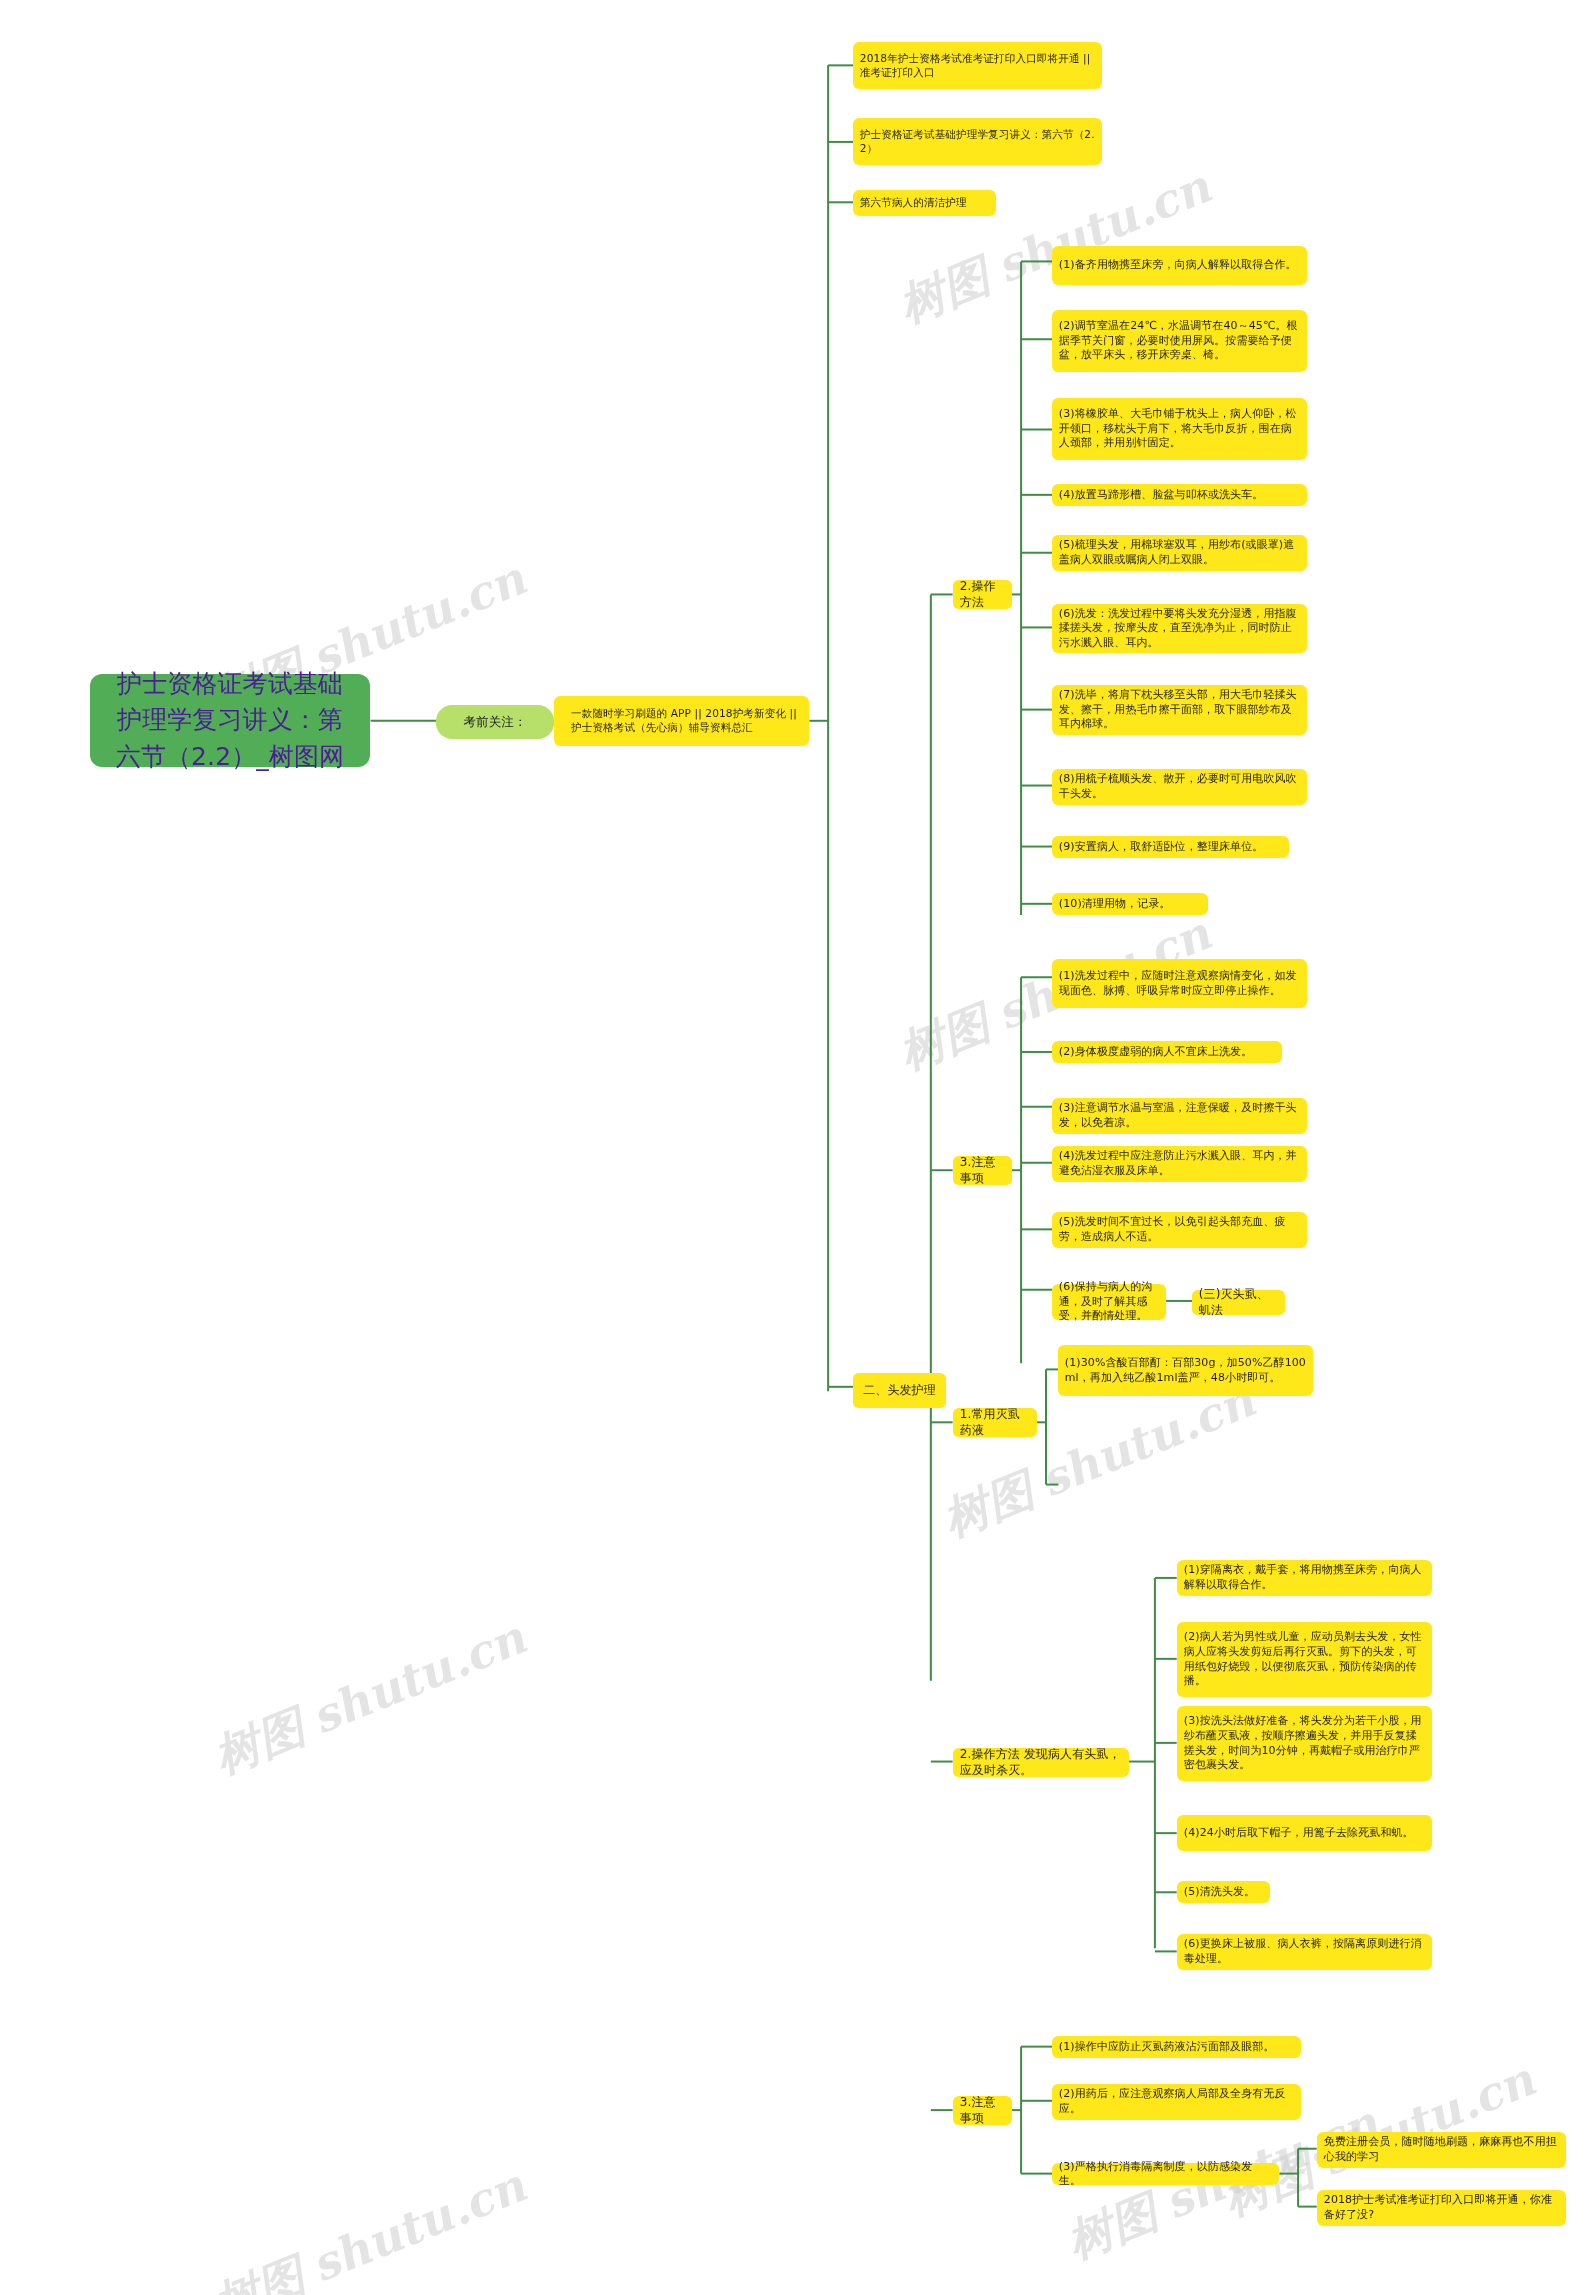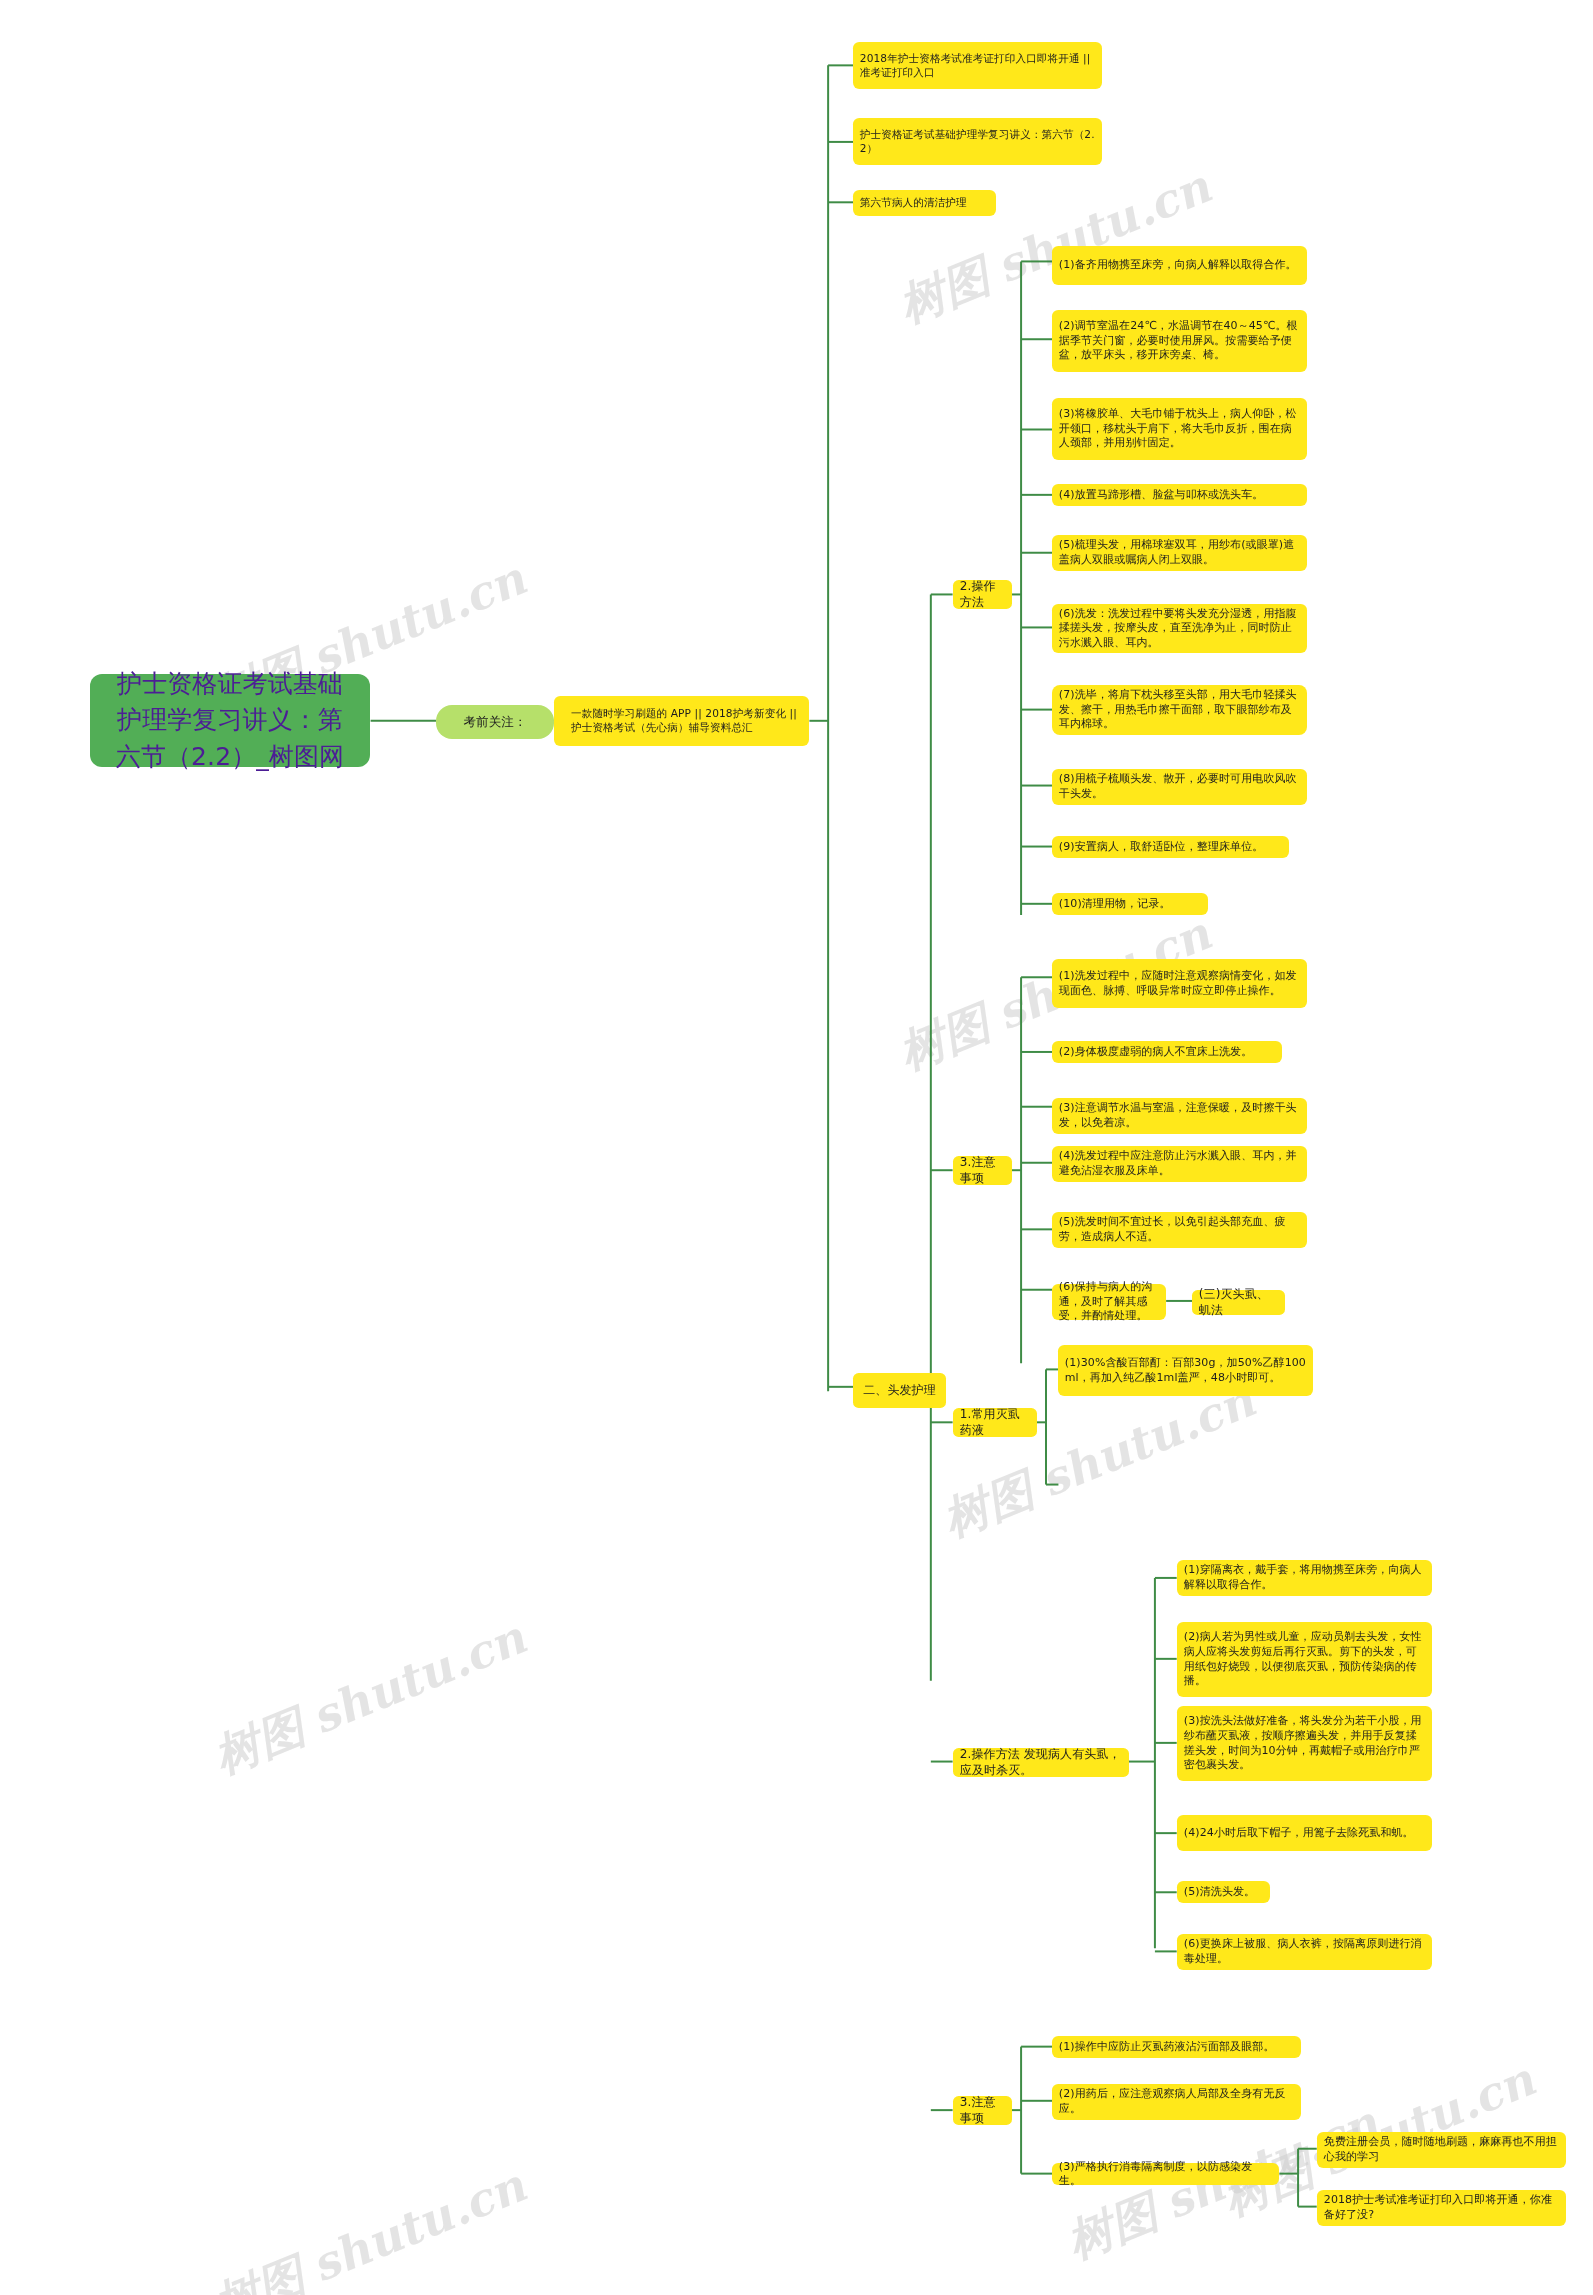--- a/index.html
+++ b/index.html
@@ -209,21 +209,21 @@
   </div>
   <div class="node n-yellow" style="left:1052px;top:484px;width:255px;height:22.4px;">
     <span>(4)放置马蹄形槽、脸盆与叩杯或洗头车。</span>
   </div>
   <div class="node n-yellow" style="left:1052px;top:535px;width:255px;height:36px;">
     <span>(5)梳理头发，用棉球塞双耳，用纱布(或眼罩)遮盖病人双眼或嘱病人闭上双眼。</span>
   </div>
   <div class="node n-yellow" style="left:1052px;top:604px;width:255px;height:49px;">
     <span>(6)洗发：洗发过程中要将头发充分湿透，用指腹揉搓头发，按摩头皮，直至洗净为止，同时防止污水溅入眼、耳内。</span>
   </div>
-  <div class="node n-yellow" style="left:1052px;top:685px;width:255px;height:50px;border-radius:8px;">
+  <div class="node n-yellow" style="left:1052px;top:685px;width:255px;height:50px;">
     <span>(7)洗毕，将肩下枕头移至头部，用大毛巾轻揉头发、擦干，用热毛巾擦干面部，取下眼部纱布及耳内棉球。</span>
   </div>
   <div class="node n-yellow" style="left:1052px;top:769px;width:255px;height:36px;">
     <span>(8)用梳子梳顺头发、散开，必要时可用电吹风吹干头发。</span>
   </div>
   <div class="node n-yellow" style="left:1052px;top:836px;width:237px;height:22.4px;">
     <span>(9)安置病人，取舒适卧位，整理床单位。</span>
   </div>
   <div class="node n-yellow" style="left:1052px;top:893px;width:156px;height:22.4px;">
     <span>(10)清理用物，记录。</span>

